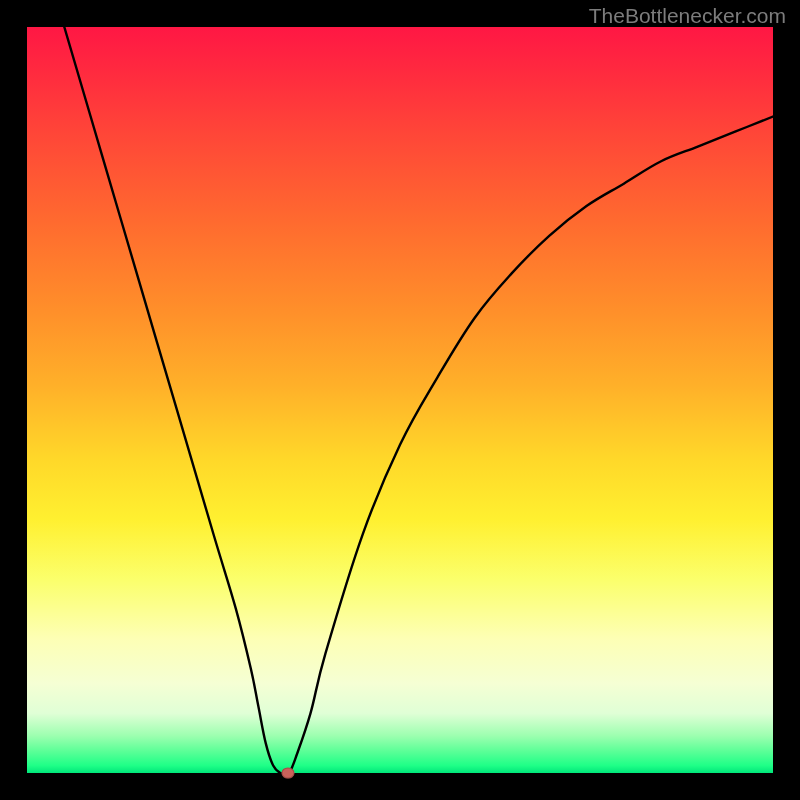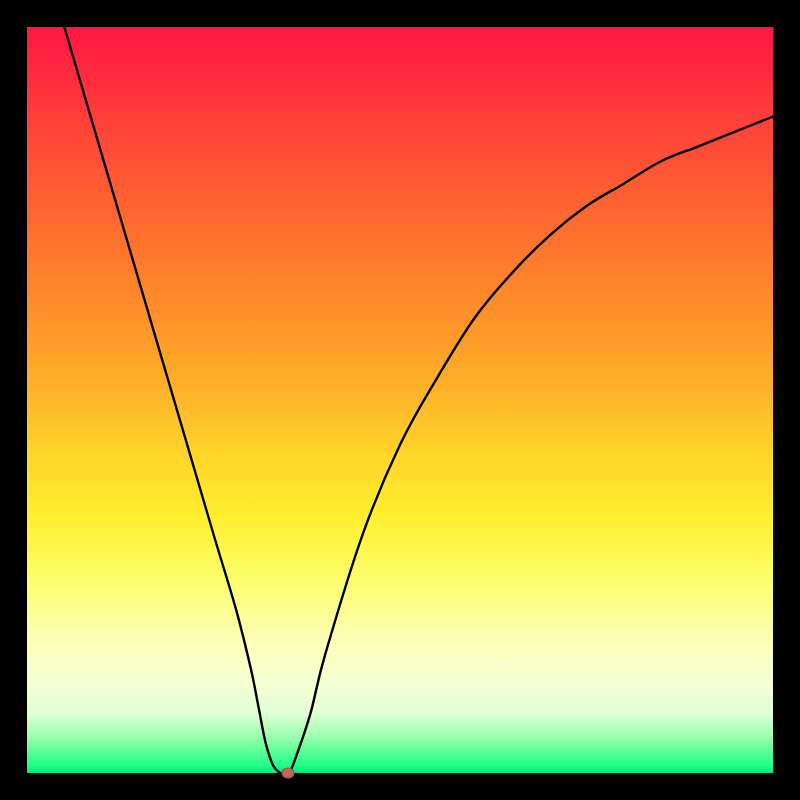--- a/index.html
+++ b/index.html
@@ -64,13 +64,14 @@
 </head>
 <body>
 
 <div class="frame">
   <div class="plot-area">
     <svg class="curve-svg" viewBox="0 0 746 746" preserveAspectRatio="none">
       <path fill="none" stroke="#000" stroke-width="2.4" stroke-linejoin="round" stroke-linecap="round" d="M 37.300000000000004 0 C 44.014 22.827600000000007, 61.17200000000001 81.16480000000006, 74.60000000000001 126.82000000000005 C 88.028 172.47520000000003, 98.472 207.9848, 111.89999999999999 253.64 C 125.32799999999999 299.29519999999997, 135.77200000000002 334.8048, 149.20000000000002 380.46 C 162.62800000000001 426.11519999999996, 175.7576 471.02439999999996, 186.5 507.28 C 197.2424 543.5355999999999, 202.16600000000003 557.7096, 208.88000000000002 581.88 C 215.59400000000002 606.0504, 219.77159999999998 624.1035999999999, 223.79999999999998 641.56 C 227.8284 659.0164, 228.5744 665.432, 231.26 678.86 C 233.94559999999998 692.288, 236.0344 705.4176, 238.72 716.16 C 241.4056 726.9024, 243.4944 733.1687999999999, 246.18 738.54 C 248.8656 743.9112, 250.95440000000002 744.6572, 253.64000000000001 746 C 256.3256 747.3428, 259.75719999999995 746, 261.09999999999997 746 L 262.56 746 C 263.64 743.3144, 264.7944 741.8224, 268.56 731.08 C 272.3256 720.3376000000001, 278.10880000000003 705.1192000000001, 283.48 686.32 C 288.8512 667.5208, 289.0004 658.8672, 298.40000000000003 626.64 C 307.79960000000005 594.4128, 322.272 544.8783999999999, 335.7 507.28 C 349.128 469.6816, 359.572 445.9588, 373 417.76 C 386.428 389.5612, 396.872 373.4476, 410.3 350.62 C 423.728 327.7924, 434.17199999999997 309.7392, 447.59999999999997 290.94 C 461.02799999999996 272.1408, 471.47200000000004 260.95079999999996, 484.90000000000003 246.17999999999995 C 498.32800000000003 231.40919999999994, 508.77199999999993 220.96519999999998, 522.1999999999999 208.88 C 535.6279999999999 196.7948, 546.072 188.43959999999996, 559.5 179.03999999999996 C 572.928 169.64039999999997, 583.3720000000001 164.71679999999995, 596.8000000000001 156.65999999999997 C 610.2280000000001 148.6032, 620.672 140.99400000000009, 634.1 134.2800000000001 C 647.528 127.56600000000009, 657.972 124.73120000000002, 671.4 119.36000000000001 C 684.828 113.98880000000001, 695.2719999999999 109.81120000000006, 708.6999999999999 104.44000000000005 C 722.1279999999999 99.06880000000005, 739.286 92.20559999999999, 746 89.51999999999998"></path>
     </svg>
     <div class="marker" style="left: 261.1px; top: 746px;"></div>
   </div>
+  <div class="watermark">TheBottlenecker.com</div>
 </div>
 
 </body></html>

